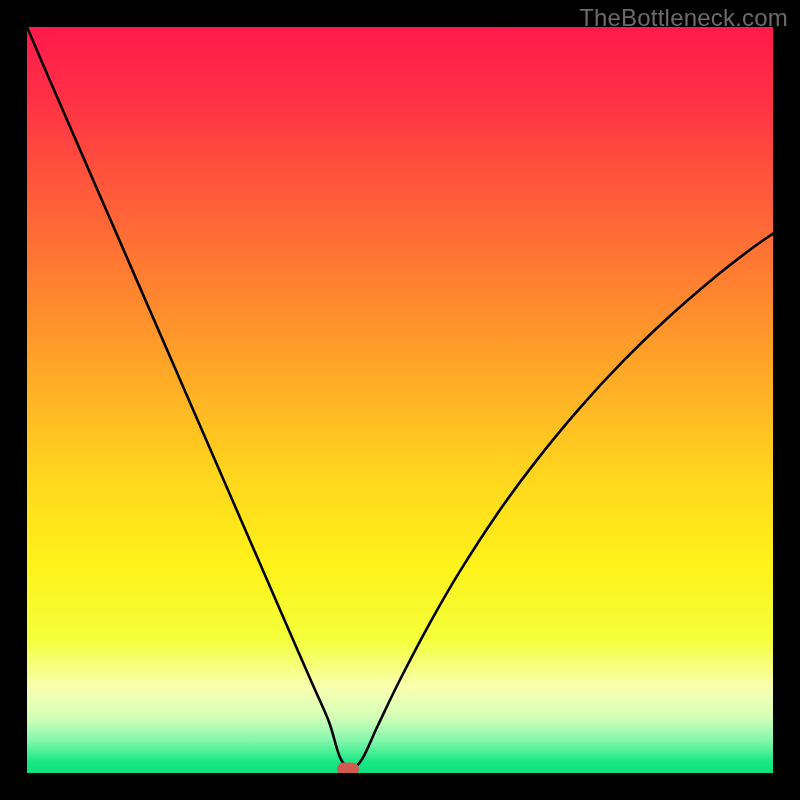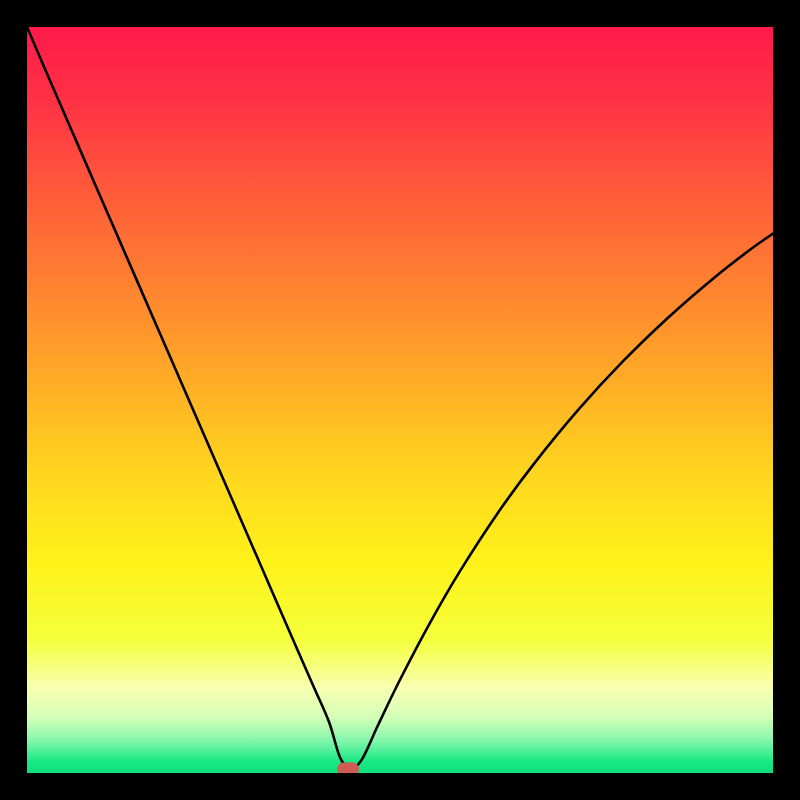--- a/index.html
+++ b/index.html
@@ -59,20 +59,21 @@
     border-radius: 7px;
     background: #cf5b53;
     transform: translate(-50%, -50%);
   }
 </style>
 </head>
 <body>
 
 <div class="chart-wrap">
 
+  <div class="watermark">TheBottleneck.com</div>
 
   <div class="plot-area">
 
     <svg class="gradient-bg" viewBox="0 0 746 746" preserveAspectRatio="none">
       <defs>
         <linearGradient id="bg-grad" x1="0" y1="0" x2="0" y2="1">
             <stop offset="0%" stop-color="#ff1a4b"></stop>
             <stop offset="10%" stop-color="#ff3245"></stop>
             <stop offset="22%" stop-color="#ff5a3a"></stop>
             <stop offset="35%" stop-color="#ff8330"></stop>

